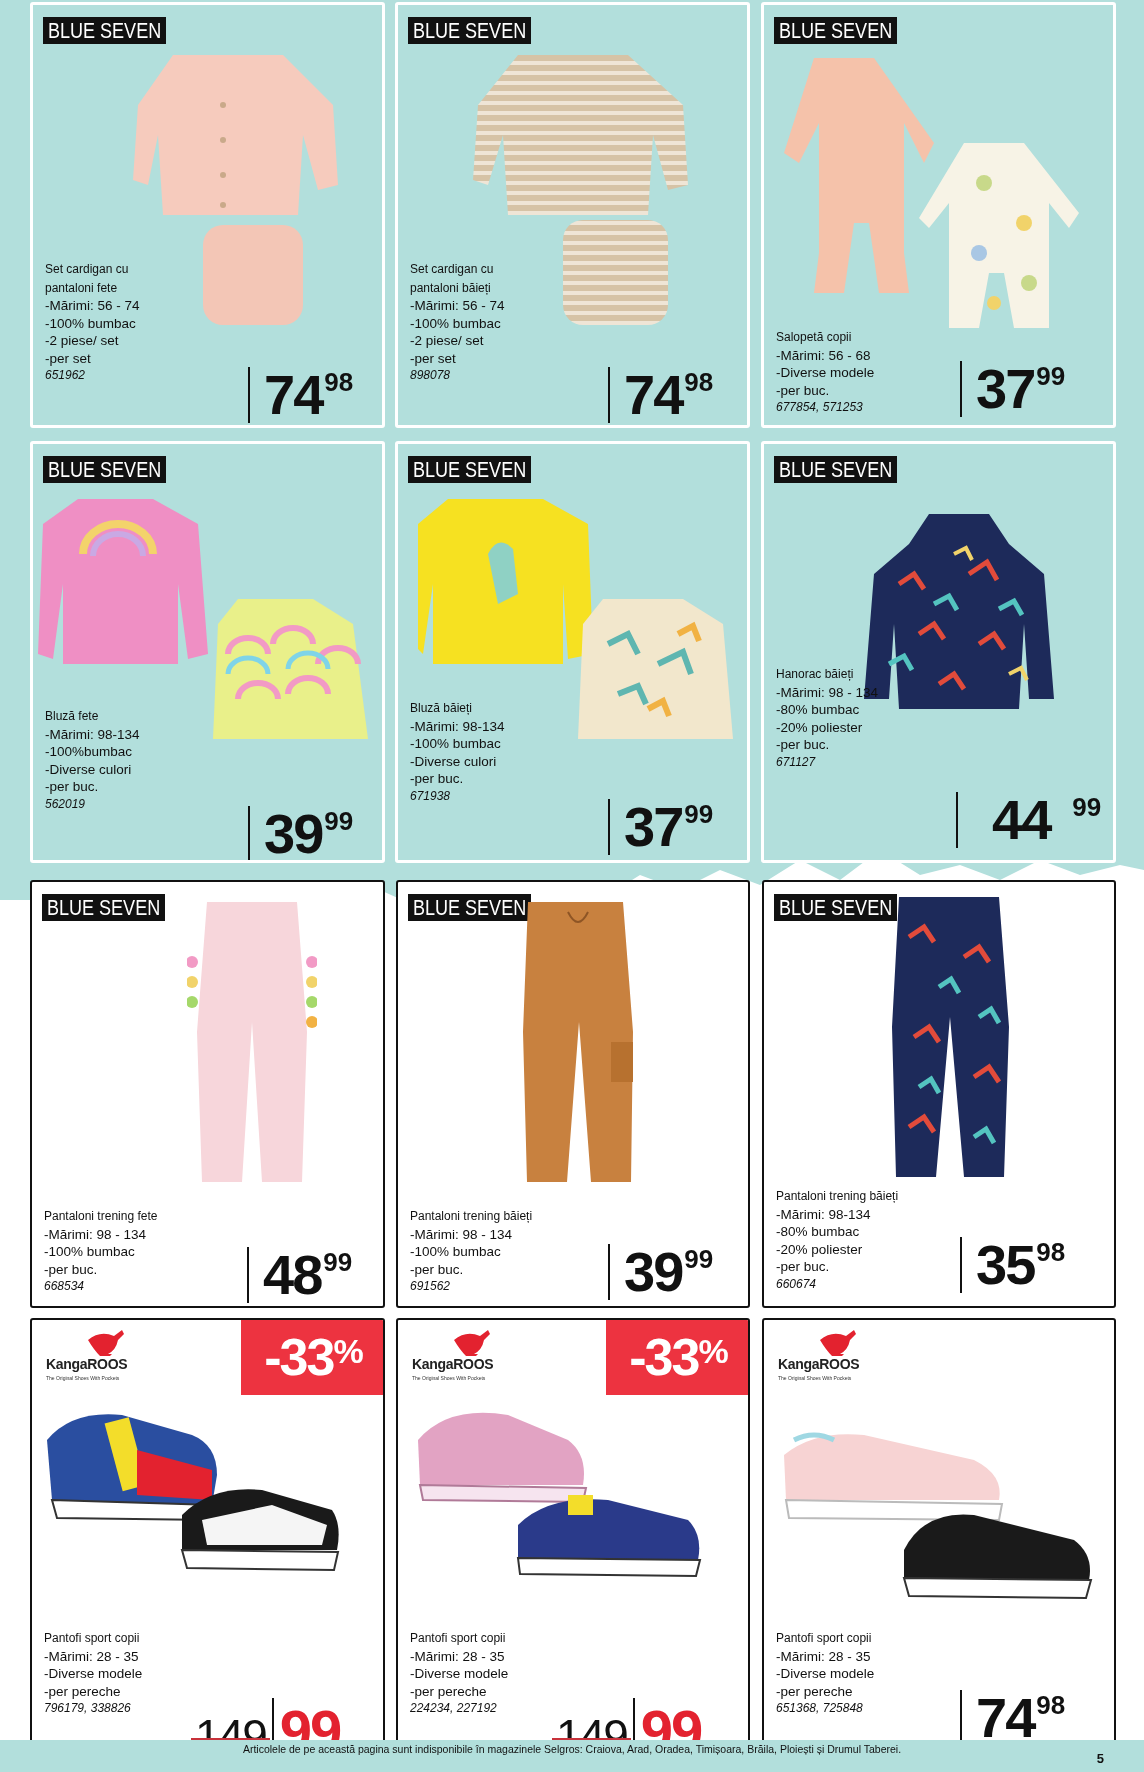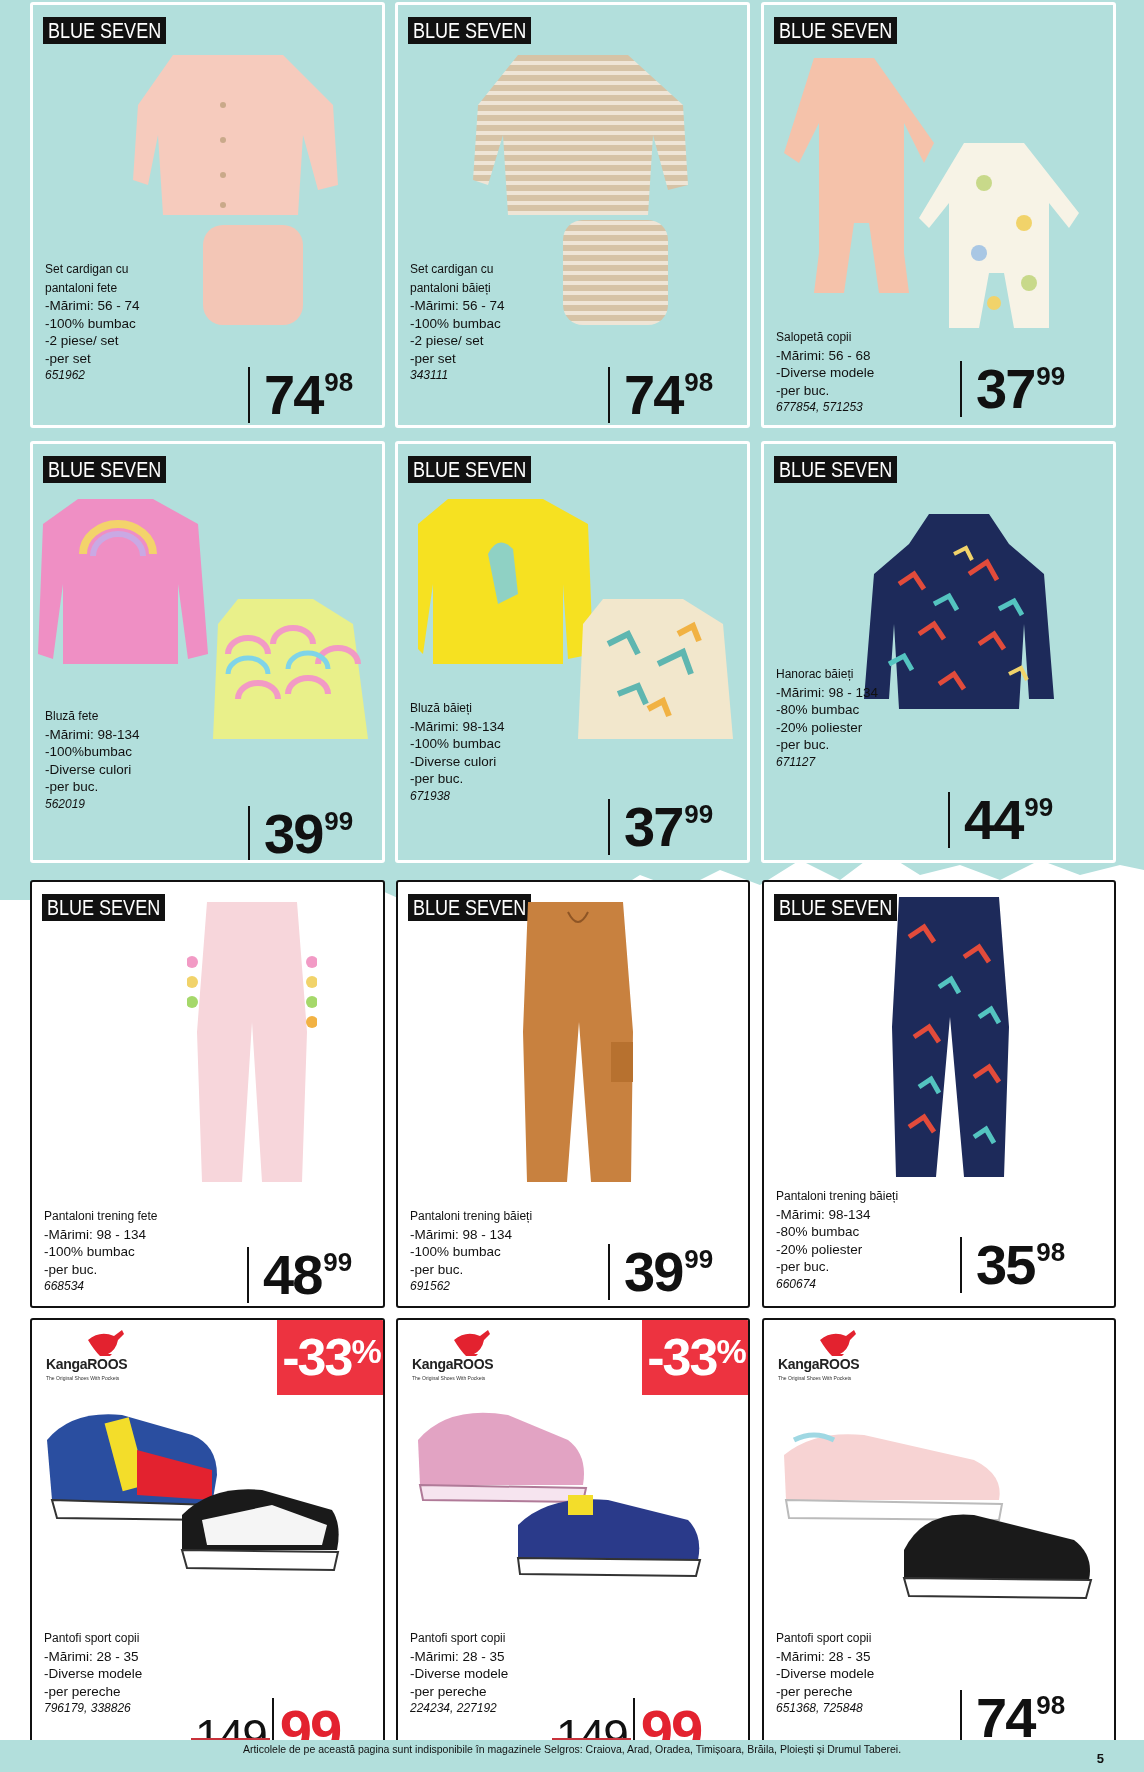--- a/index.html
+++ b/index.html
@@ -16,21 +16,21 @@
 
   .brand { position: absolute; left: 10px; top: 12px; background: #111; color: #fff;
            font-family: "Liberation Sans Narrow", "Liberation Sans", sans-serif;
            font-size: 22px; letter-spacing: 0px; padding: 1px 6px 0 6px; line-height: 26px;
            transform: scaleX(0.82); transform-origin: left center; white-space: nowrap; }
 
   .kr-logo { position: absolute; left: 14px; top: 8px; width: 110px; height: 60px; }
   .kr-logo .kr-name { position: absolute; left: 0; top: 28px; font-weight: bold; font-size: 14px; color: #222; letter-spacing: -0.3px; }
   .kr-logo .kr-tag { position: absolute; left: 0; top: 47px; font-size: 5px; color: #333; white-space: nowrap; }
 
-  .discount { position: absolute; right: -2px; top: -2px; width: 108px; height: 77px; background: #ed3340;
+  .discount { position: absolute; right: -2px; top: -2px; width: 144px; height: 77px; background: #ed3340;
               color: #fff; font-size: 52px; font-weight: bold; display: flex; align-items: center; justify-content: center; letter-spacing: -2px; }
   .discount .pct { font-size: 34px; margin-top: -10px; }
 
   .info { position: absolute; left: 12px; font-size: 13.5px; line-height: 17.5px; color: #111; }
   .info .title { font-weight: normal; font-size: 12px; line-height: 18.5px; }
   .info .code { font-size: 12px; font-style: italic; }
 
   .price { position: absolute; display: flex; align-items: flex-start; }
   .price .bar { width: 2px; height: 56px; background: #111; margin-right: 14px; }
   .price .int { font-size: 56px; font-weight: bold; line-height: 56px; letter-spacing: -2px; }
@@ -94,21 +94,21 @@
     <path d="M50,10 L160,10 L215,60 L220,140 L200,145 L185,90 L180,170 L40,170 L35,90 L20,140 L5,135 L10,60 Z" fill="url(#stripes)"></path>
     <rect x="95" y="175" width="105" height="105" rx="20" fill="url(#stripes)"></rect>
   </svg>
   <div class="info" style="top:255px;">
     <div class="title">Set cardigan cu</div>
     <div class="title">pantaloni băieți</div>
     <div>-Mărimi: 56 - 74</div>
     <div>-100% bumbac</div>
     <div>-2 piese/ set</div>
     <div>-per set</div>
-    <div class="code">343111</div>
+    <div class="code">898078</div>
   </div>
   <div class="price" style="left:210px;top:362px;">
     <div class="bar"></div>
     <span class="int">74</span>
     <span class="dec">98</span>
   </div>
 </div>
 
 <div class="card teal" style="left:761px;top:2px;width:355px;height:426px;">
   <div class="brand">BLUE SEVEN</div>
@@ -193,21 +193,21 @@
     <path d="M95,40 l12,-6 l6,12 M150,160 l12,-6 l6,12" stroke="#f1d36a" stroke-width="4" fill="none"></path>
   </svg>
   <div class="info" style="top:213px;margin-top:8px;">
     <div class="title">Hanorac băieți</div>
     <div>-Mărimi: 98 - 134</div>
     <div>-80% bumbac</div>
     <div>-20% poliester</div>
     <div>-per buc.</div>
     <div class="code">671127</div>
   </div>
-  <div class="price" style="left:184px;top:348px;">
+  <div class="price" style="left:192px;top:348px;gap:20px;">
     <div class="bar"></div>
     <span class="int">44</span>
     <span class="dec">99</span>
   </div>
 </div>
 
 <div class="card white" style="left:30px;top:880px;width:355px;height:428px;">
   <div class="brand">BLUE SEVEN</div>
   <svg class="art" style="left:155px;top:20px;" width="130" height="300" viewBox="0 0 130 300">
     <path d="M20,0 L110,0 L120,130 L115,280 L75,280 L65,120 L55,280 L15,280 L10,130 Z" fill="#f7d6db"></path>

